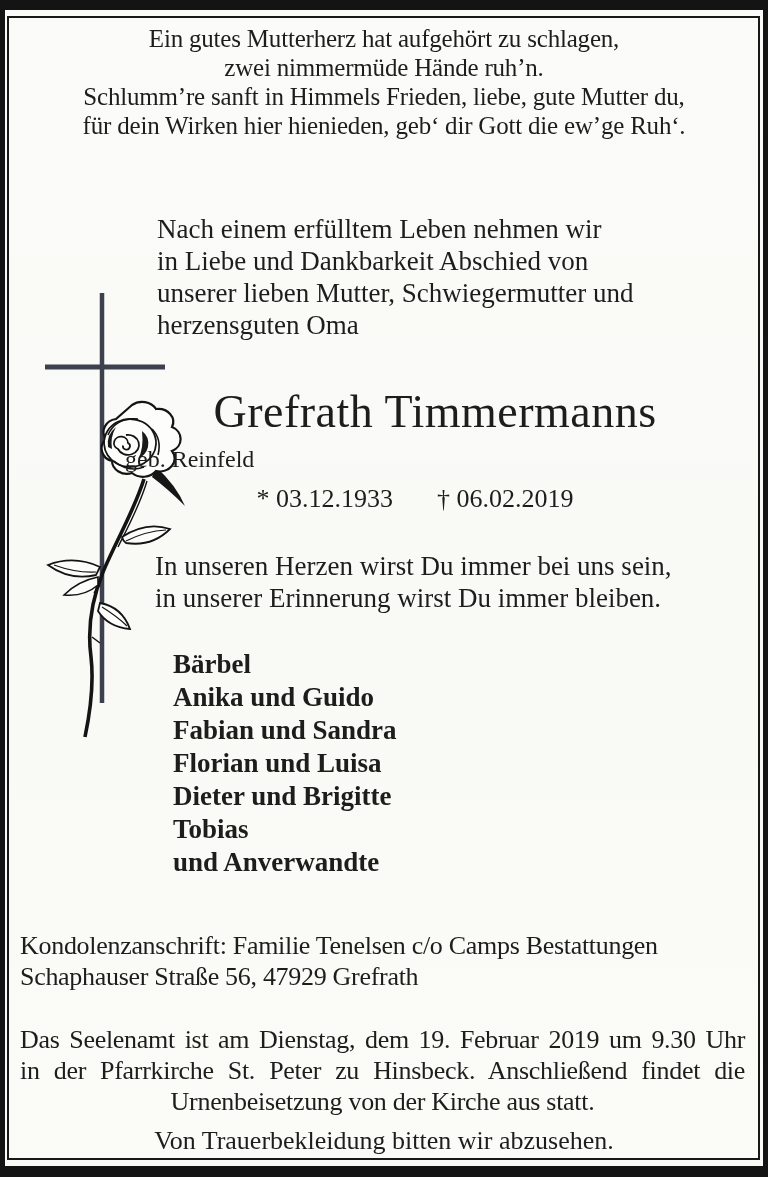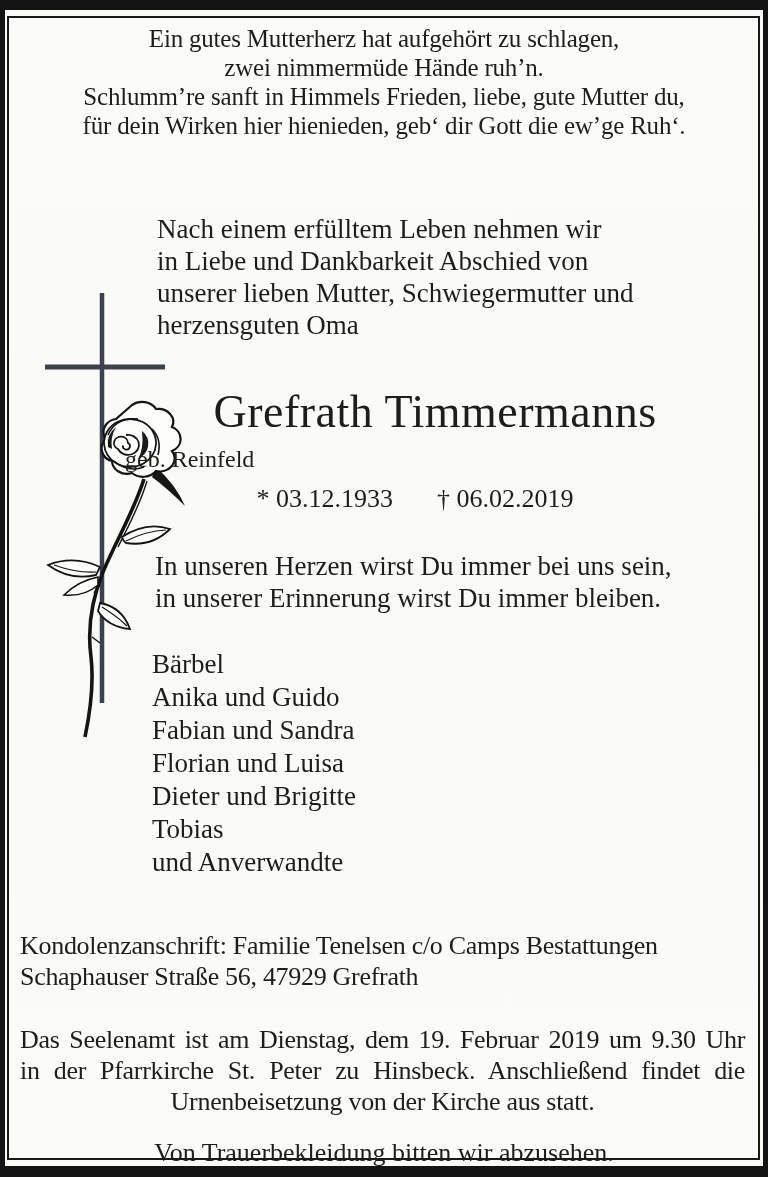--- a/index.html
+++ b/index.html
@@ -46,36 +46,36 @@
     position:absolute;left:150px;width:570px;top:484px;
     display:flex;justify-content:center;gap:44px;
     font-size:26px;line-height:30px;
     transform:translateX(-20px);
   }
   .memorial{
     position:absolute;left:155px;top:550px;
     font-size:27px;line-height:32px;
   }
   .mourners{
-    position:absolute;left:152px;top:648px;
-    font-size:27px;line-height:33px;
+    position:absolute;left:173px;top:648px;
+    font-size:27px;line-height:33px;font-weight:bold;
   }
   .condolence{
     position:absolute;left:20px;right:23px;top:930px;
     font-size:26px;line-height:31px;letter-spacing:-0.3px;
   }
   .service{
     position:absolute;left:20px;right:23px;top:1024px;
     font-size:26px;line-height:31px;letter-spacing:-0.3px;
   }
   .service .just{text-align:justify;text-align-last:justify;}
   .service .center{text-align:center;}
   .closing{
     position:absolute;left:12px;right:12px;top:1126px;
-    text-align:center;font-size:26px;line-height:30px;margin-top:12px;
+    text-align:center;font-size:26px;line-height:30px;
   }
   .art{position:absolute;left:30px;top:285px;width:180px;height:470px;}
 </style>
 </head>
 <body>
 
 <div class="page">
 
   <div class="frame-outer"></div>
   <div class="frame-inner"></div>

